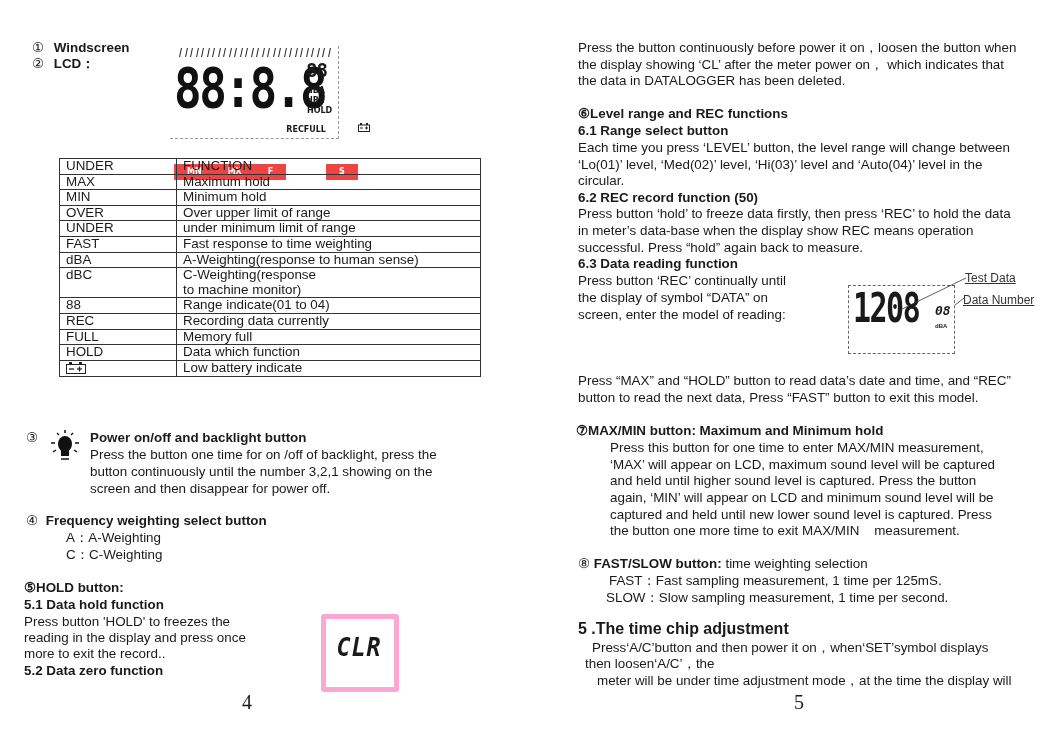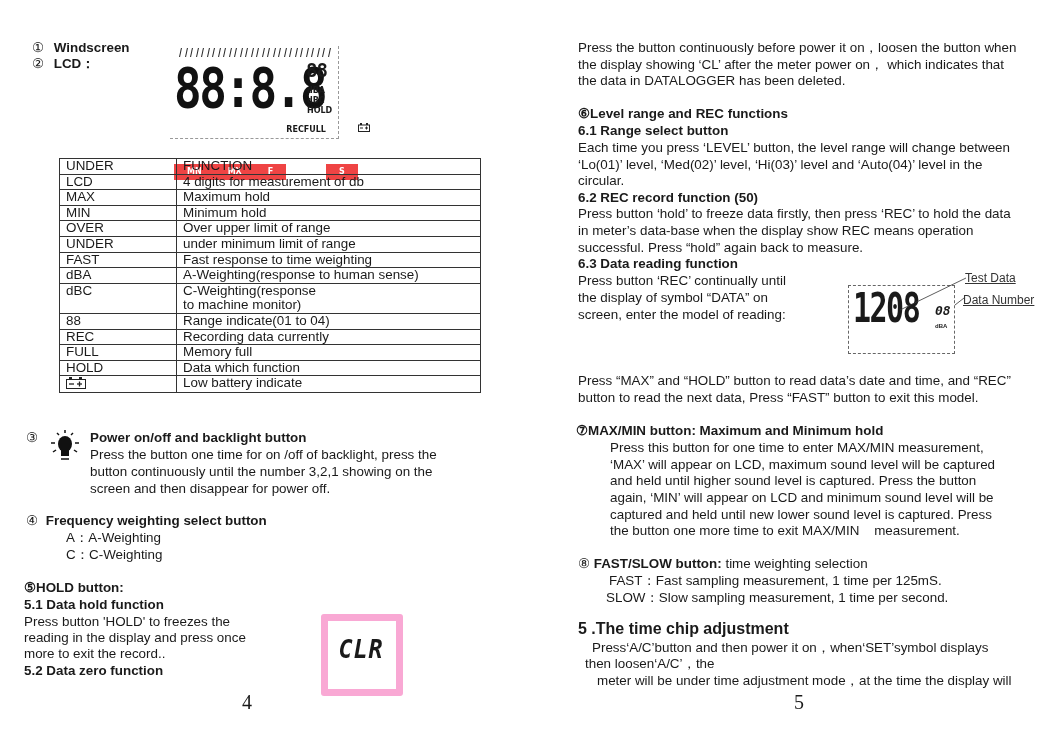--- a/index.html
+++ b/index.html
@@ -20,21 +20,21 @@
   .lcd .bottom .inv { background:#ef4444; color:#fff; padding:0 13px;margin-top:42px; }
 
   
   table.sym { position:absolute; left:59px; top:158px; width:422px; border-collapse:collapse; font-size:13.4px; line-height:14.6px; }
   table.sym td { border:1px solid #333; padding:0 6px 0 6px; vertical-align:top; }
   table.sym td.c1 { width:104px; }
 
   .batt { display:inline-block; width:20px; height:10px; position:relative; top:1px; }
 
   
-  .clr { left:321px; top:614px; width:68px; height:68px; border:7px solid #f9a8d4; border-radius:3px; }
+  .clr { left:321px; top:614px; width:68px; height:68px; border:5px solid #f9a8d4; border-radius:3px; }
   .clr span { position:absolute; left:8px; top:20px; font-family:"DejaVu Sans Mono", monospace; font-size:26px; font-weight:bold; letter-spacing:1px; font-style:italic; transform:scaleX(0.9); }
 
   
   .datadisp { left:848px; top:285px; width:105px; height:67px; border:1px dashed #666; }
   .datadisp .digits { position:absolute; left:4px; top:14px; font-family:"DejaVu Sans Mono", monospace; font-size:40px; font-weight:bold; letter-spacing:-2px; transform:scaleX(0.75); transform-origin:left top; }
   .datadisp .num { position:absolute; left:86px; top:17px; font-family:"DejaVu Sans Mono", monospace; font-size:13px; font-weight:bold; font-style:italic; }
   .datadisp .dba { position:absolute; left:86px; top:32px; font-size:6px; font-weight:bold; }
   .callout { font-size:12px; color:#333; text-decoration:underline; }
 
   .pagenum { font-family:"Liberation Serif", serif; font-size:20px; }
@@ -107,24 +107,20 @@
   </div>
 </div>
 
 <table class="sym">
   <tbody>
       <tr>
     <td class="c1">UNDER</td>
     <td>FUNCTION</td>
   </tr>
   <tr>
-        <td class="c1">LCD</td>
-        <td>4 digits for measurement of db</td>
-      </tr>
-  <tr>
         <td class="c1">MAX</td>
         <td>Maximum hold</td>
       </tr>
   <tr>
         <td class="c1">MIN</td>
         <td>Minimum hold</td>
       </tr>
   <tr>
         <td class="c1">OVER</td>
         <td>Over upper limit of range</td>

